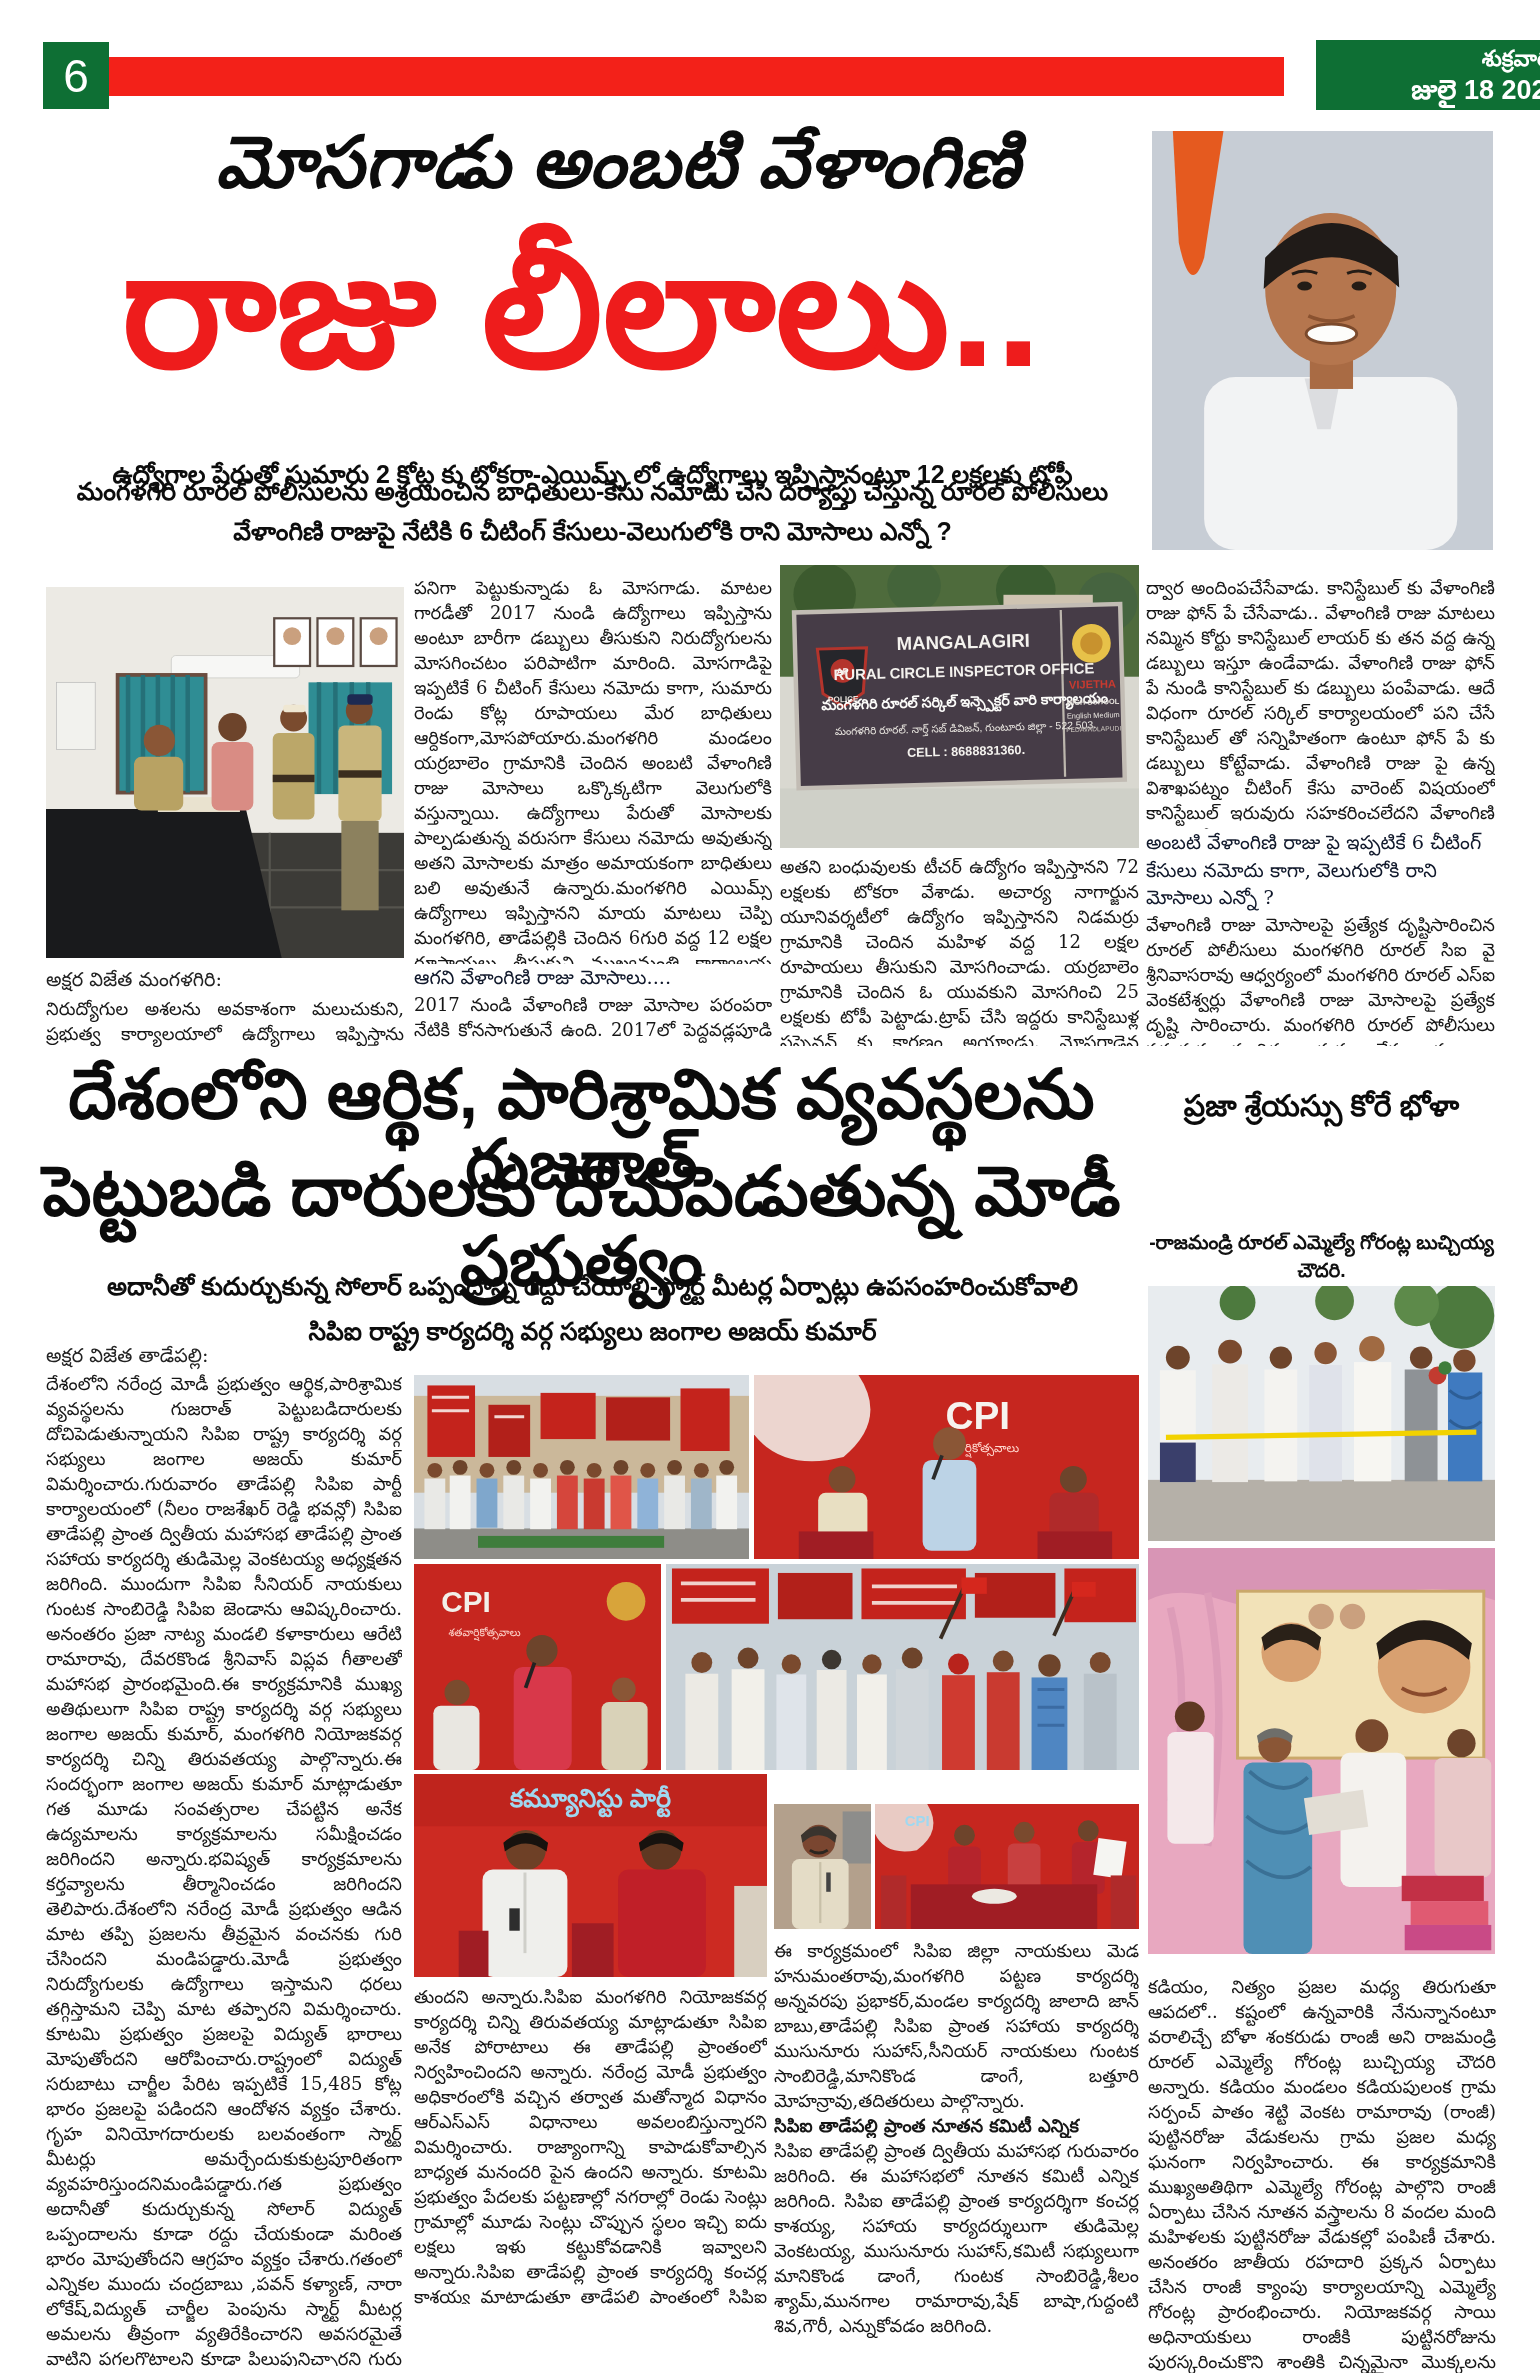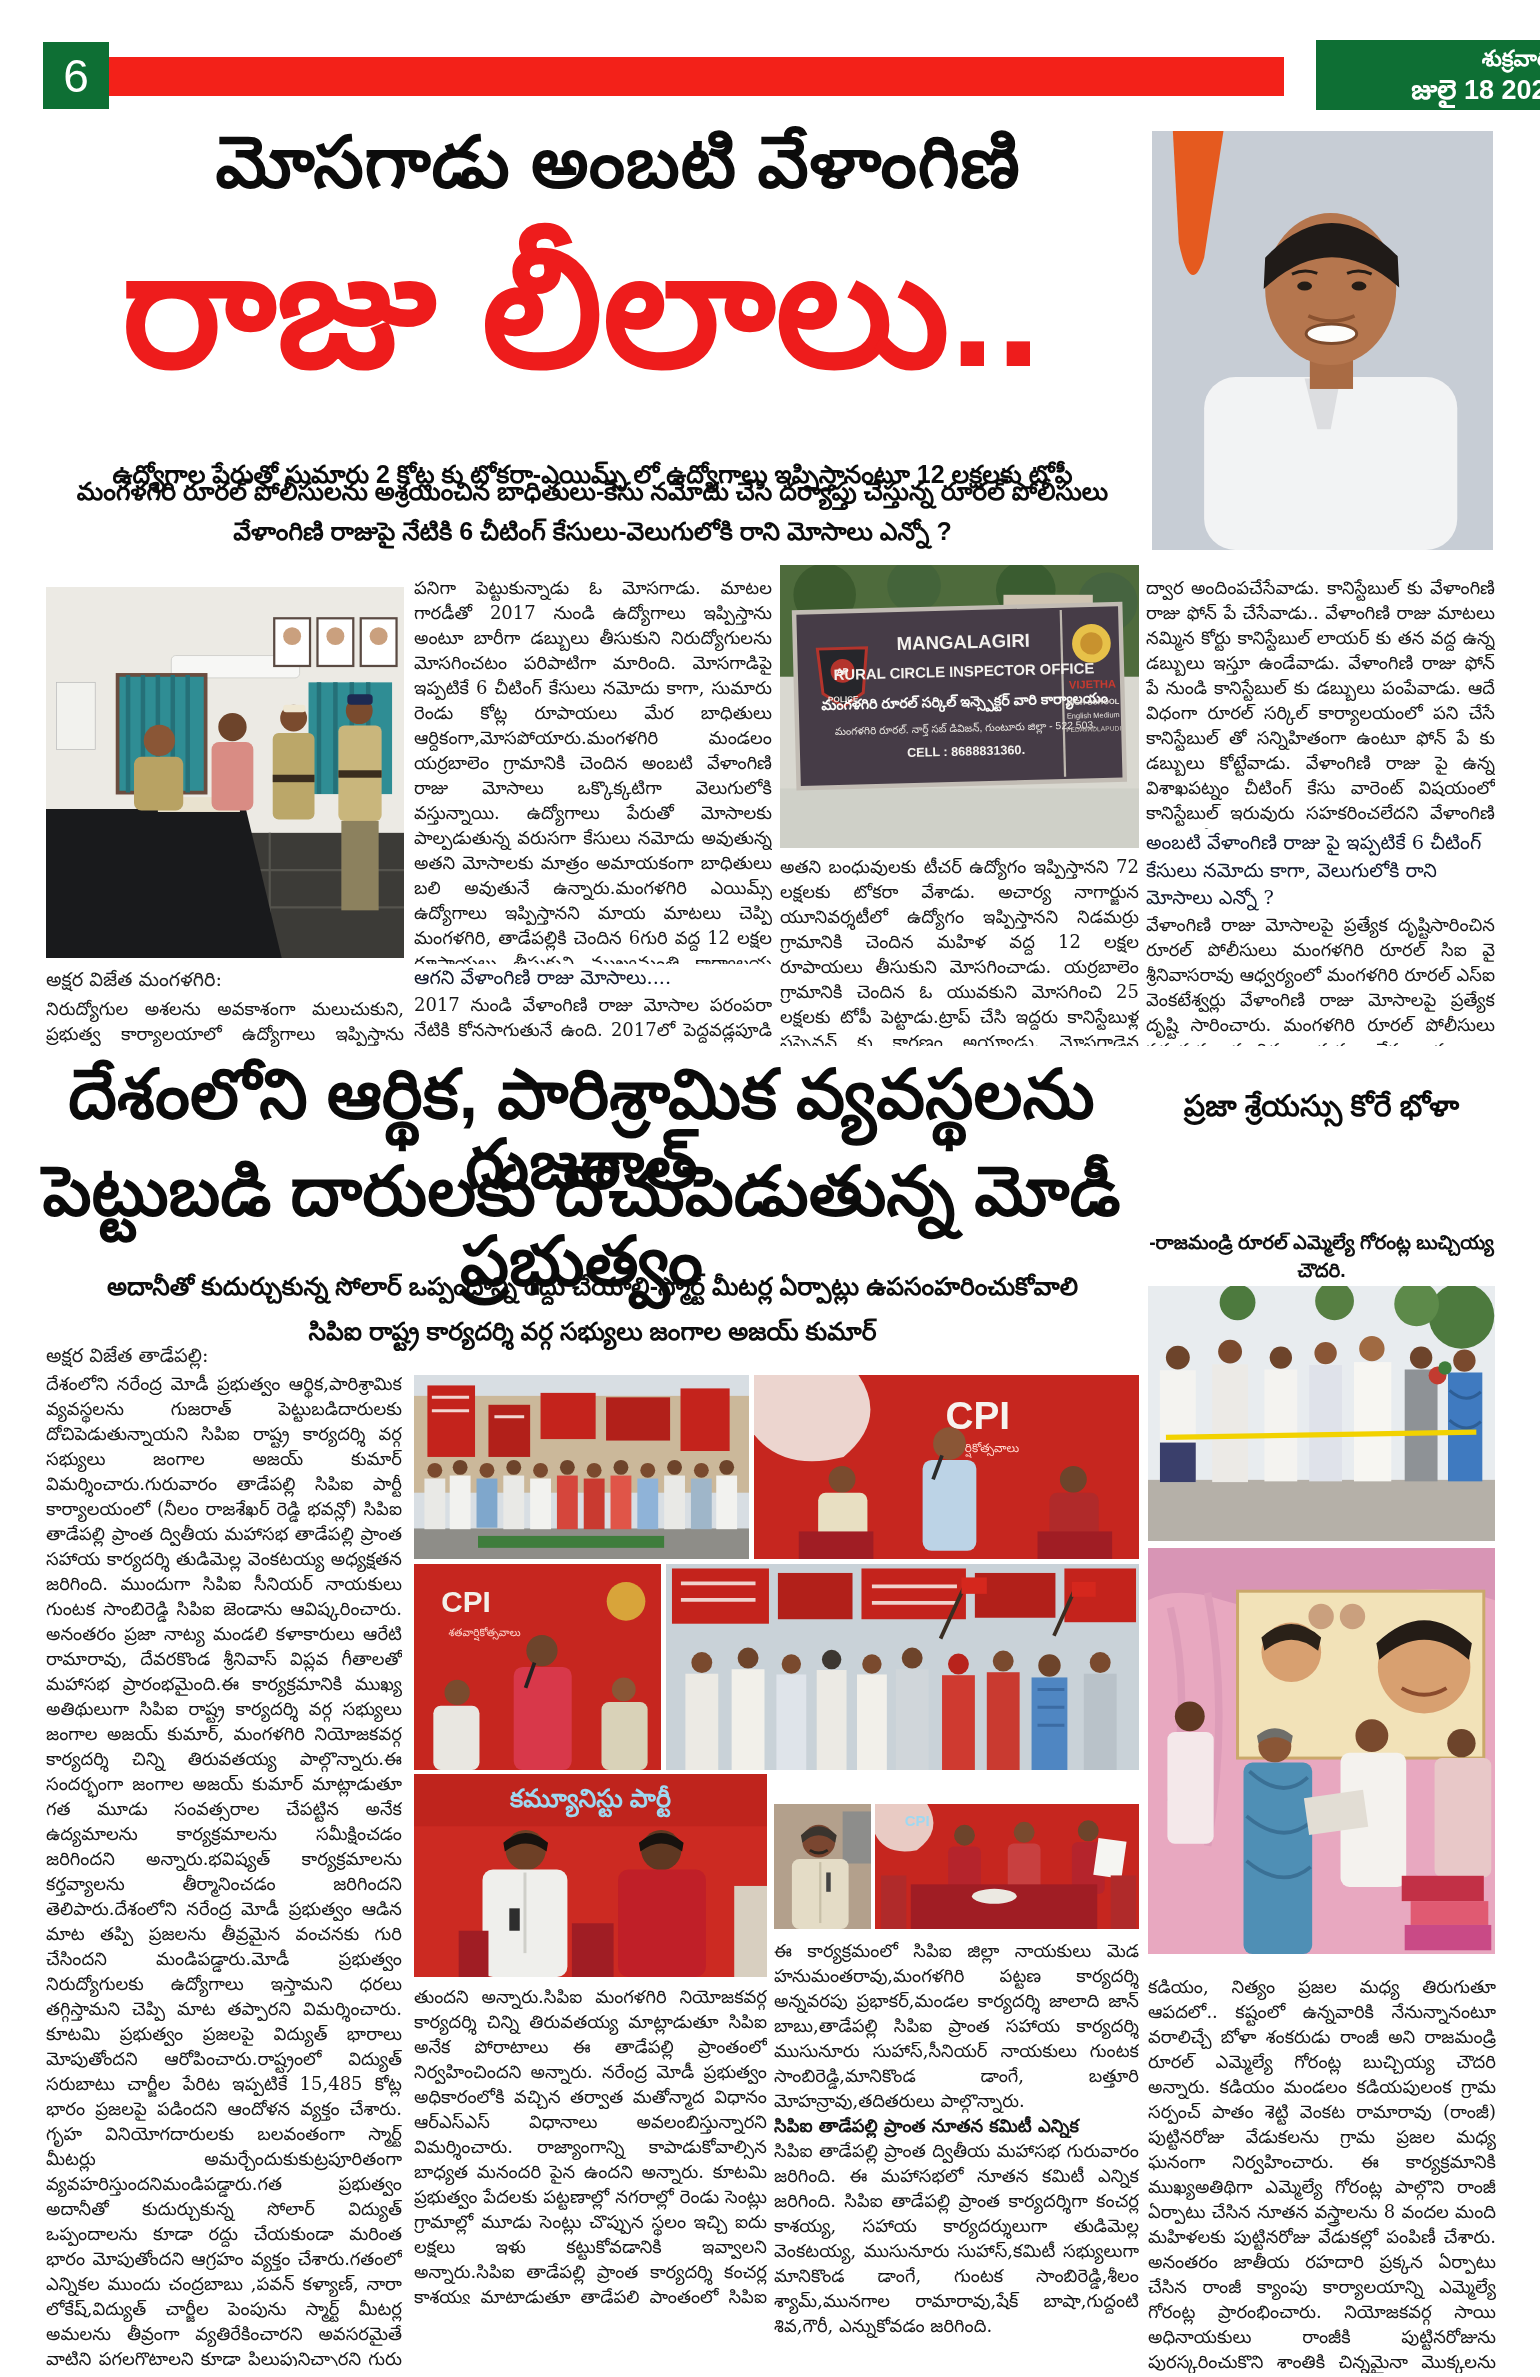--- a/index.html
+++ b/index.html
@@ -20,21 +20,21 @@
            display:flex;align-items:center;justify-content:center;font-size:46px;
            font-family:"Liberation Sans",sans-serif;}
   .mastbar{left:109px;top:57px;width:1175px;height:39px;background:#f32119;}
   .datebox{left:1284px;top:40px;width:256px;height:70px;background:#0e6f34;color:#fff;
            box-sizing:border-box;padding:3.7px 10.4px 0 0;text-align:right;
            font-family:"Liberation Sans",sans-serif;font-weight:bold;margin-left:32px;}
   .datebox .wd{font-size:22.4px;line-height:30px;}
   .datebox .dt{font-size:27px;line-height:33px;}
   
   .kicker{left:104px;top:118px;width:1028px;font-size:72px;line-height:89px;font-weight:800;
-          color:#0c0c0c;letter-spacing:0.7px;}
+          color:#0c0c0c;letter-spacing:0.7px;font-style:italic;}
   .bigred{left:30px;top:200px;width:1103px;font-size:165px;line-height:218px;font-weight:900;
           color:#ee1c1c;}
   .deckline{width:1081px;left:52px;font-size:25px;line-height:40px;font-weight:700;color:#0d0d0d;}
   .colbox{overflow:hidden;}
   .flexcol{display:flex;flex-direction:column;}
   .flexcol .grow{flex:1 1 auto;overflow:hidden;}
   .flexcol .fix{flex:0 0 auto;overflow:hidden;}
   p{margin:0;}
   .subline{font-size:19.4px;line-height:27.6px;}
   

